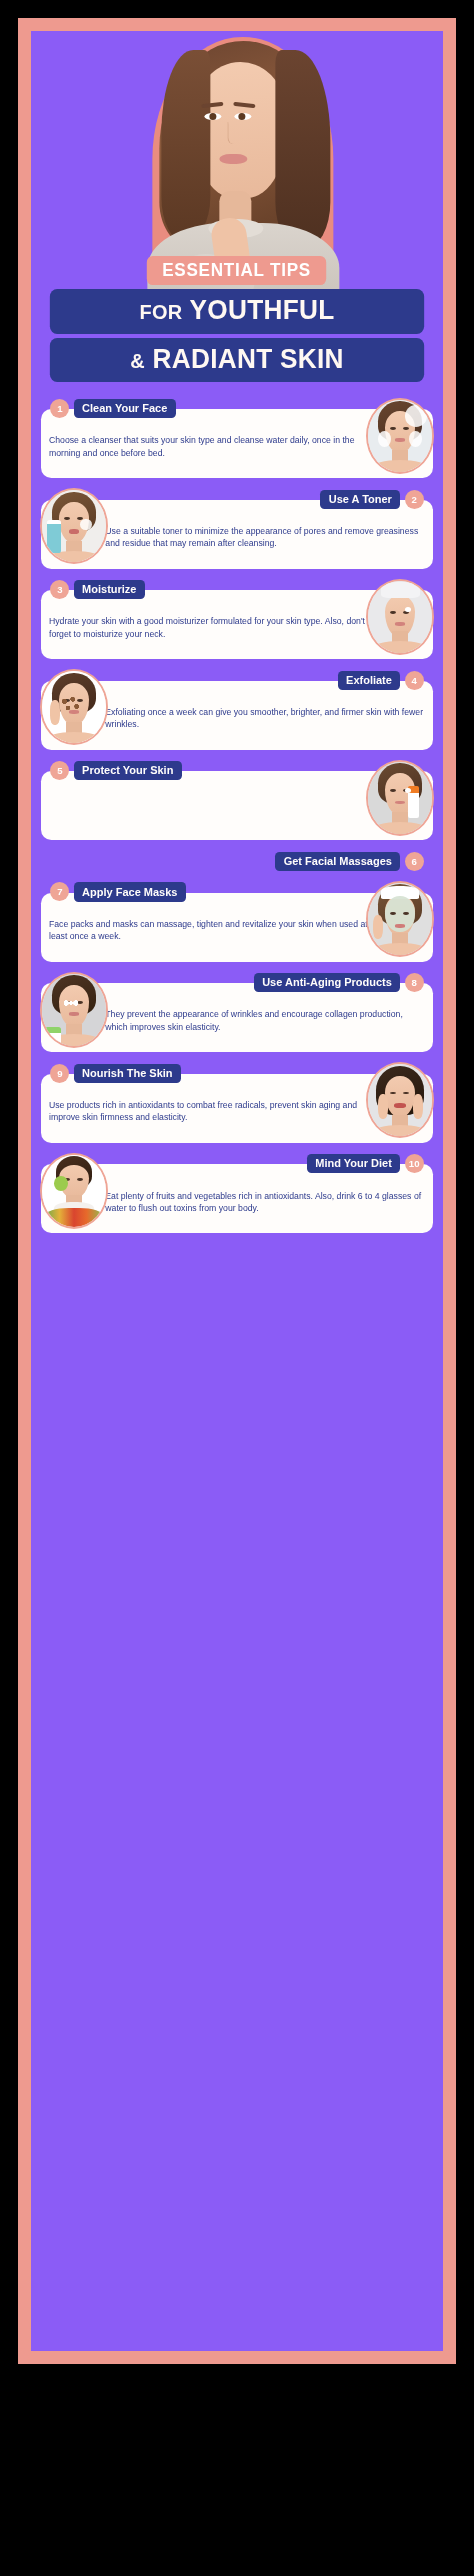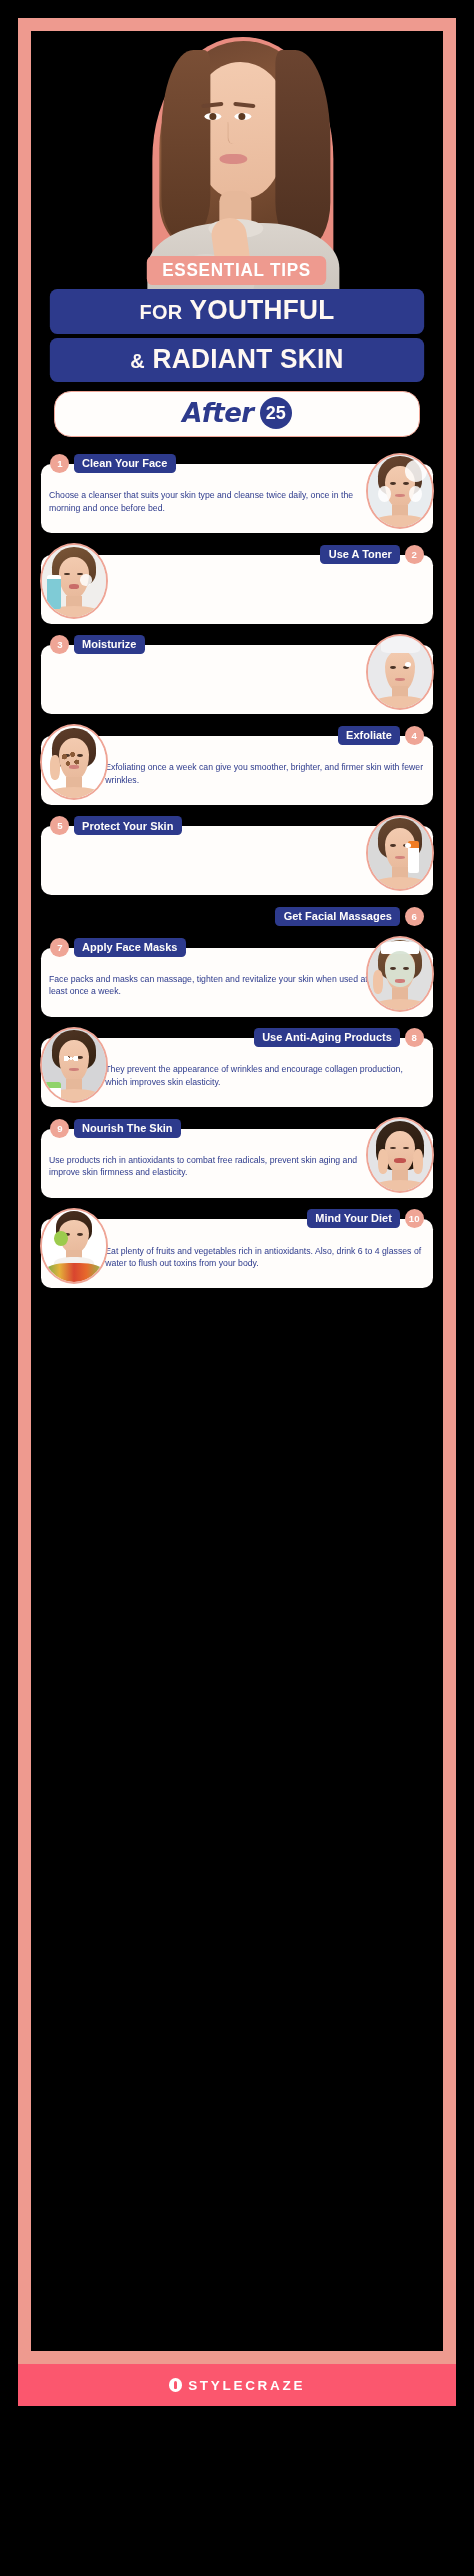--- a/index.html
+++ b/index.html
@@ -26,21 +26,21 @@
     width: 438px;
     height: 2346px;
     background: #EE9A8F;
     padding: 13px;
   }
 
   .canvas {
     position: relative;
     width: 100%;
     height: 100%;
-    background: #000000;
+    background: #8b5cf6;
     overflow: hidden;
   }
 
   
   .hero {
     position: relative;
     height: 269px;
     overflow: hidden;
   }
   .hero-photo {
@@ -360,35 +360,31 @@
         <div class="title-band">
           <span class="lead">FOR</span>
           <span>YOUTHFUL</span>
         </div>
 
         <div class="title-band">
           <span class="lead">&amp;</span>
           <span>RADIANT SKIN</span>
         </div>
 
-        <div class="after-badge">
-          <span class="after-word">After</span>
-          <span class="after-num">25</span>
-        </div>
       </div>
 
       <div class="tips">
 
         <div class="tip left">
           <div class="tip-head">
             <span class="tip-num">1</span>
             <span class="tip-title">Clean Your Face</span>
           </div>
           <div class="tip-body">
-            <p class="tip-text">Choose a cleanser that suits your skin type and cleanse twice daily, once in the morning and once before bed.</p>
+            <p class="tip-text">Choose a cleanser that suits your skin type and cleanse water daily, once in the morning and once before bed.</p>
             <div class="tip-photo">
               <div class="mini">
                 <div class="bg" style="background:#E8ECEF"></div>
                 <div class="hair" style="background:linear-gradient(160deg,#6A4630,#4C3120)"></div>
                 <div class="face"></div>
                 <div class="eye l"></div>
                   <div class="eye r"></div>
                 <div class="mouth"></div>
                 <div class="neck"></div>
                   <div class="shoulder"></div>
@@ -399,20 +395,21 @@
             </div>
           </div>
         </div>
 
         <div class="tip right">
           <div class="tip-head">
             <span class="tip-num">2</span>
             <span class="tip-title">Use A Toner</span>
           </div>
           <div class="tip-body">
+            <p class="tip-text">Use a suitable toner to minimize the appearance of pores and remove greasiness and residue that may remain after cleansing.</p>
             <div class="tip-photo blue">
               <div class="mini">
                 <div class="bg" style="background:#F0EEEC"></div>
                 <div class="hair" style="background:linear-gradient(160deg,#7B5638,#5A3B24)"></div>
                 <div class="face"></div>
                 <div class="eye l"></div>
                   <div class="eye r"></div>
                 <div class="mouth" style="background:#C96C68;height:7%"></div>
                 <div class="neck"></div>
                   <div class="shoulder"></div>
@@ -422,20 +419,21 @@
             </div>
           </div>
         </div>
 
         <div class="tip left">
           <div class="tip-head">
             <span class="tip-num">3</span>
             <span class="tip-title">Moisturize</span>
           </div>
           <div class="tip-body">
+            <p class="tip-text">Hydrate your skin with a good moisturizer formulated for your skin type. Also, don't forget to moisturize your neck.</p>
             <div class="tip-photo blue">
               <div class="mini">
                 <div class="bg" style="background:#E9E9EB"></div>
                 <div class="face" style="top:20%"></div>
                 <div class="prop towel"></div>
                 <div class="eye l" style="top:42%"></div>
                   <div class="eye r" style="top:42%"></div>
                 <div class="mouth" style="top:58%"></div>
                 <div class="neck"></div>
                   <div class="shoulder"></div>
@@ -601,19 +599,15 @@
               </div>
             </div>
           </div>
         </div>
 
       </div>
 
     </div>
   </div>
 
-  <div class="footer">
-    <span class="footer-logo"></span>
-    <span class="footer-name">STYLECRAZE</span>
-  </div>
 
 </div>
 
 
 </body></html>

